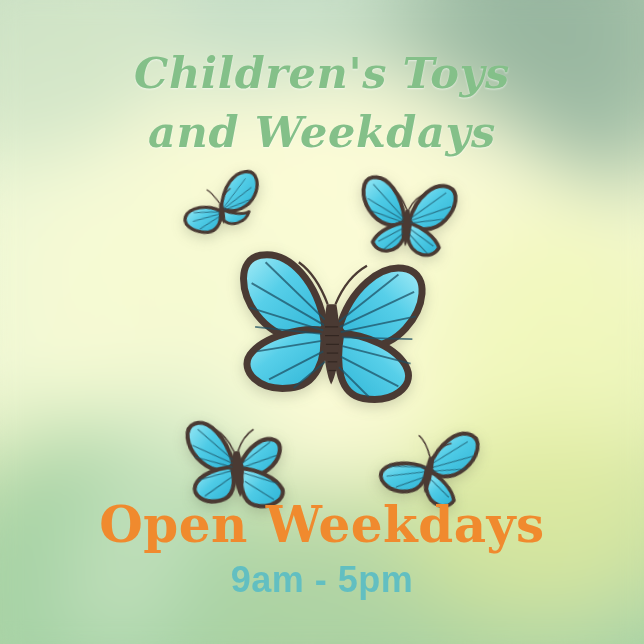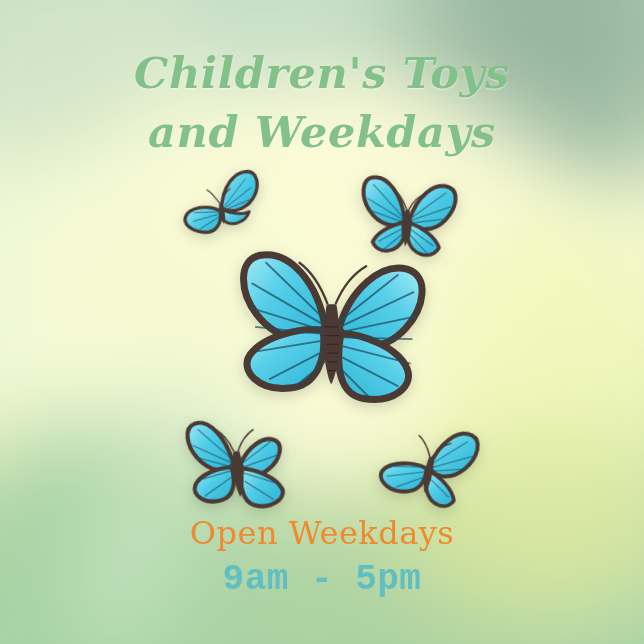--- a/index.html
+++ b/index.html
@@ -131,36 +131,36 @@
 
   .hours-block {
     position: absolute;
     left: 0; right: 0;
     bottom: 42px;
     text-align: center;
     z-index: 6;
   }
   .hours-main {
     font-family: "DejaVu Serif", "Liberation Serif", serif;
-    font-weight: 400;
-    font-size: 32px;
+    font-weight: 700;
+    font-size: 50px;
     line-height: 46px;
     letter-spacing: .5px;
     color: #f08a2e;
     white-space: nowrap;
   }
   .hours-sub {
-    font-family: Liberation Mono, monospace;
+    font-family: Liberation Sans, sans-serif;
     font-weight: 700;
     font-size: 36px;
     line-height: 44px;
     letter-spacing: .5px;
     color: #62bfc1;
     white-space: nowrap;
-    margin-top: 2px;
+    margin-top: 10px;
   }
 
   
   .butterfly {
     position: absolute;
     z-index: 4;
     filter: drop-shadow(0 4px 7px rgba(60,70,50,.22));
   }
   .butterfly svg { display: block; width: 100%; height: 100%; }
 </style>

